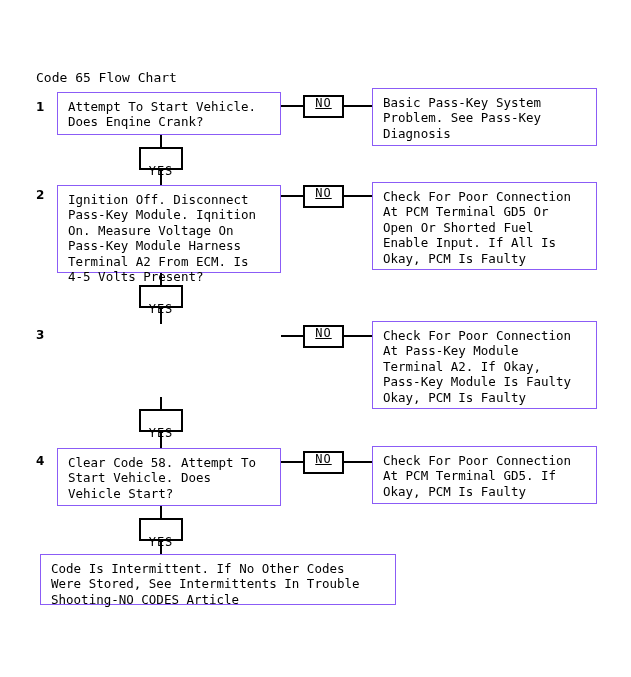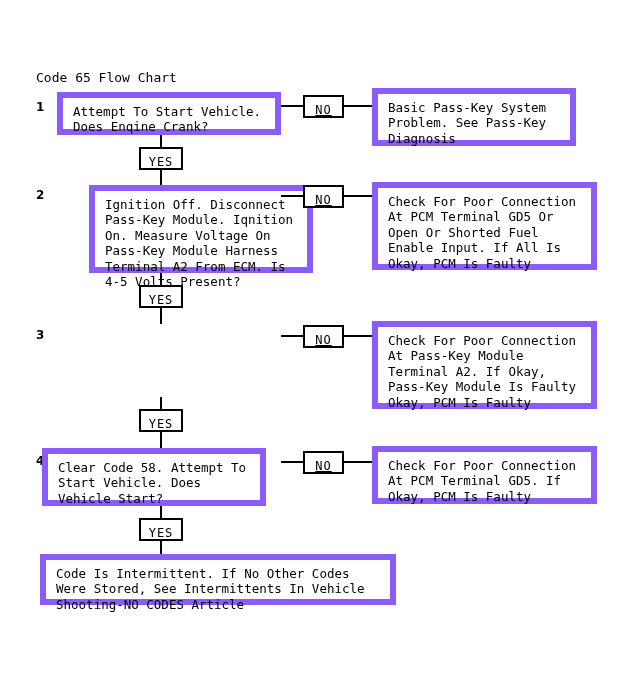--- a/index.html
+++ b/index.html
@@ -32,41 +32,41 @@
   }
   .step-num {
     position: absolute;
     font-family: "DejaVu Sans", "Liberation Sans", sans-serif;
     font-weight: bold;
     font-size: 12px;
     line-height: 12px;
   }
   .box {
     position: absolute;
-    border: 6px solid #8b5cf6;
+    border: 1px solid #8b5cf6;
     box-sizing: border-box;
     background: #ffffff;
     font-size: 12.5px;
     line-height: 15.4px;
     white-space: pre;
     padding: 6px 4px 0 10px;
   }
   .box.question { }
   .box.action { }
   .box.final { }
   .label-box {
     position: absolute;
     border: 2px solid #000000;
     box-sizing: border-box;
     background: #ffffff;
     font-size: 12px;
     line-height: 12px;
     text-align: center;
     display: flex;
-    align-items: flex-end;
+    align-items: flex-start;
     justify-content: center;
     font-family: "DejaVu Sans Mono", "Liberation Mono", monospace;
   }
   .label-box .lbl-underline {
     text-decoration: underline;
     letter-spacing: 1px;
   }
   .label-box .lbl-plain {
     letter-spacing: 1px;
     margin-top: 16px;
@@ -89,33 +89,33 @@
 
   <div class="box question" style="left:57px; top:92px; width:224px; height:43px;">Attempt To Start Vehicle.
 Does Enqine Crank?</div>
 
   <div class="conn h" style="left:281px; top:105px; width:22px;"></div>
   <div class="label-box" style="left:303px; top:95px; width:41px; height:23px;">
     <span class="lbl-underline">NO</span>
   </div>
   <div class="conn h" style="left:344px; top:105px; width:28px;"></div>
 
-  <div class="box action" style="left:372px; top:88px; width:204px; height:58px;">Basic Pass-Key System
+  <div class="box action" style="left:372px; top:88px; width:225px; height:58px;">Basic Pass-Key System
 Problem. See Pass-Key
 Diagnosis</div>
 
   <div class="conn v" style="left:160px; top:135px; height:12px;"></div>
   <div class="label-box" style="left:139px; top:147px; width:44px; height:23px;">
     <span class="lbl-plain">YES</span>
   </div>
   <div class="conn v" style="left:160px; top:170px; height:15px;"></div>
 
   <div class="step-num" style="left:36px; top:189px;">2</div>
 
-  <div class="box question" style="left:57px; top:185px; width:224px; height:88px;margin-left:32px;">Ignition Off. Disconnect
+  <div class="box question" style="left:57px; top:185px; width:224px; height:88px;">Ignition Off. Disconnect
 Pass-Key Module. Iqnition
 On. Measure Voltage On
 Pass-Key Module Harness
 Terminal A2 From ECM. Is
 4-5 Volts Present?</div>
 
   <div class="conn h" style="left:281px; top:195px; width:22px;"></div>
   <div class="label-box" style="left:303px; top:185px; width:41px; height:23px;">
     <span class="lbl-underline">NO</span>
   </div>
@@ -149,37 +149,37 @@
 Okay, PCM Is Faulty</div>
 
   <div class="conn v" style="left:160px; top:397px; height:12px;"></div>
   <div class="label-box" style="left:139px; top:409px; width:44px; height:23px;">
     <span class="lbl-plain">YES</span>
   </div>
   <div class="conn v" style="left:160px; top:432px; height:16px;"></div>
 
   <div class="step-num" style="left:36px; top:455px;">4</div>
 
-  <div class="box question" style="left:42px; top:448px; width:224px; height:58px;">Clear Code 58. Attempt To
+  <div class="box question" style="left:57px; top:448px; width:224px; height:58px;">Clear Code 58. Attempt To
 Start Vehicle. Does
 Vehicle Start?</div>
 
   <div class="conn h" style="left:281px; top:461px; width:22px;"></div>
   <div class="label-box" style="left:303px; top:451px; width:41px; height:23px;">
     <span class="lbl-underline">NO</span>
   </div>
   <div class="conn h" style="left:344px; top:461px; width:28px;"></div>
 
   <div class="box action" style="left:372px; top:446px; width:225px; height:58px;">Check For Poor Connection
 At PCM Terminal GD5. If
 Okay, PCM Is Faulty</div>
 
   <div class="conn v" style="left:160px; top:506px; height:12px;"></div>
   <div class="label-box" style="left:139px; top:518px; width:44px; height:23px;">
     <span class="lbl-plain">YES</span>
   </div>
   <div class="conn v" style="left:160px; top:541px; height:13px;"></div>
 
   <div class="box final" style="left:40px; top:554px; width:356px; height:51px;">Code Is Intermittent. If No Other Codes
-Were Stored, See Intermittents In Vehicle
+Were Stored, See Intermittents In Trouble
 Shooting-NO CODES Article</div>
 
 </div>
 
 </body></html>

